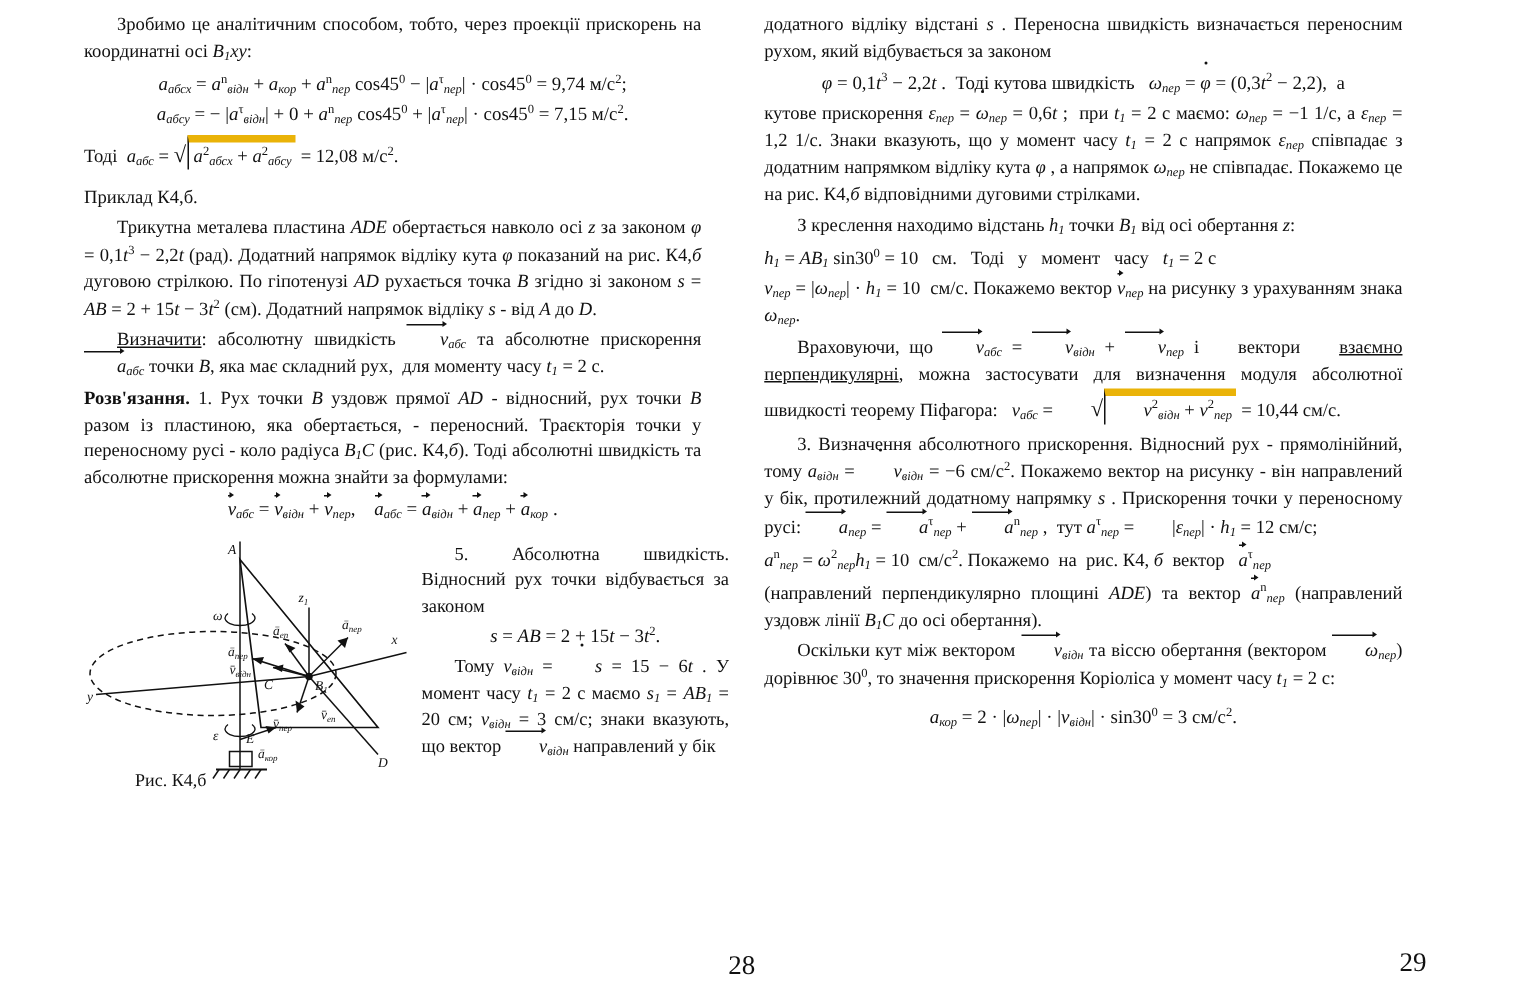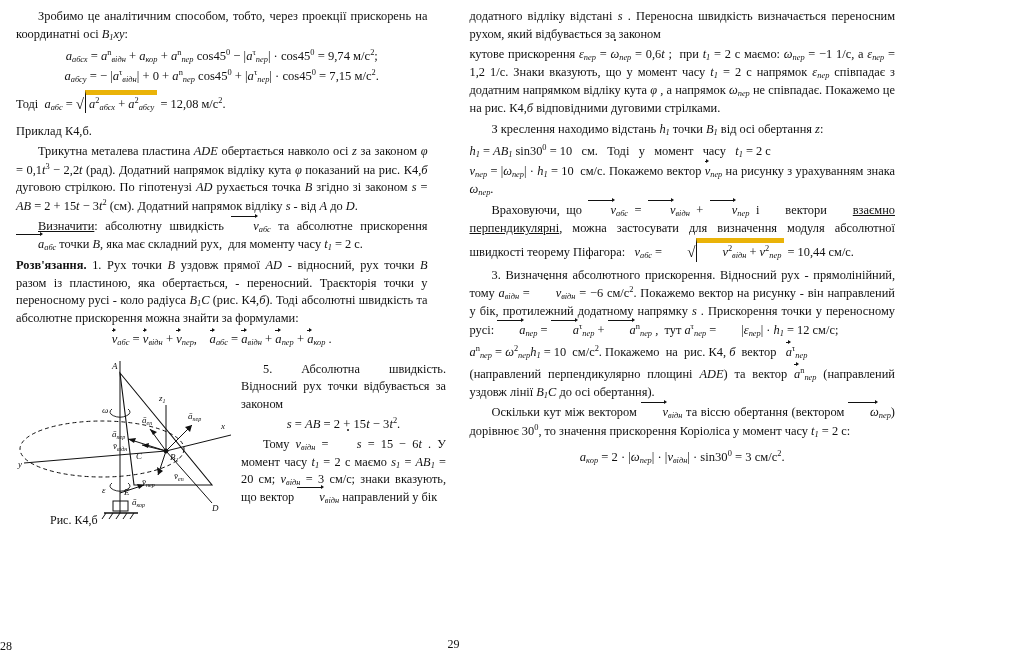--- a/index.html
+++ b/index.html
@@ -8,20 +8,21 @@
     background:#ffffff;
     font-family:"Liberation Serif", serif;
     color:#111;
     overflow:hidden;
   }
   .page{
     position:relative;
     width:895px;height:658px;
     box-sizing:border-box;
     display:flex;
+    margin-left:40px;
   }
   .col{
     box-sizing:border-box;
     width:50%;
     padding:8px 18px 0 18px;
     position:relative;
   }
   .col.left{padding-left:16px;padding-right:20px;}
   .col.right{padding-left:22px;padding-right:0;}
   p{
@@ -79,22 +80,22 @@
   .fig-svg{position:absolute;left:0;top:0;}
   .fig-caption{
     position:absolute;left:34px;top:160px;font-size:12px;font-style:normal;
   }
   .sidetext{
     position:absolute;left:225px;top:8px;width:205px;
     font-size:12.3px;line-height:1.45;text-align:justify;
   }
   .sidetext p{font-size:12.3px;margin:0 0 2px 0;}
   .folio{
-    position:absolute;bottom:6px;width:100%;text-align:left;
-    font-size:12px;left:0;
+    position:absolute;bottom:6px;width:100%;text-align:right;
+    font-size:18px;left:16px;
   }
   .folio-left{bottom:4px;}
   .abs{display:inline-block;}
   .abs:before{content:"|";}
   .abs:after{content:"|";}
 </style>
 </head>
 <body>
 
 <div class="page">
@@ -210,20 +211,23 @@
       </div>
     </div>
 
     <div class="folio folio-left">28</div>
   </div>
 
   <div class="col right">
 
     <p class="noind">додатного відліку відстані <i>s</i> . Переносна швидкість визначається переносним рухом, який відбувається за законом</p>
 
+    <div class="eq">
+      <i>φ</i> = 0,1<i>t</i><span class="sup">3</span> − 2,2<i>t</i> . &nbsp;Тоді кутова швидкість &nbsp; <i>ω</i><span class="sub">пер</span> = <span class="dotw"><span class="dot"></span><i>φ</i></span> = (0,3<i>t</i><span class="sup">2</span> − 2,2), &nbsp;а
+    </div>
 
     <p class="noind">кутове прискорення <i>ε</i><span class="sub">пер</span> = <span class="dotw"><span class="dot"></span><i>ω</i></span><span class="sub">пер</span> = 0,6<i>t</i> ; &nbsp;при <i>t</i><span class="sub">1</span> = 2 с маємо: <i>ω</i><span class="sub">пер</span> = −1 1/с, а <i>ε</i><span class="sub">пер</span> = 1,2 1/с. Знаки вказують, що у момент часу <i>t</i><span class="sub">1</span> = 2 с напрямок <i>ε</i><span class="sub">пер</span> співпадає з додатним напрямком відліку кута <i>φ</i> , а напрямок <i>ω</i><span class="sub">пер</span> не співпадає. Покажемо це на рис. К4,<i>б</i> відповідними дуговими стрілками.</p>
 
     <p>З креслення находимо відстань <i>h</i><span class="sub">1</span> точки <i>B</i><span class="sub">1</span> від осі обертання <i>z</i>:</p>
 
     <p class="noind"><i>h</i><span class="sub">1</span> = <i>AB</i><span class="sub">1</span> sin30<span class="sup">0</span> = 10 &nbsp; см. &nbsp; Тоді &nbsp; у &nbsp; момент &nbsp; часу &nbsp; <i>t</i><span class="sub">1</span> = 2 с</p>
 
     <p class="noind"><i>v</i><span class="sub">пер</span> = <span class="abs"><i>ω</i><span class="sub">пер</span></span> · <i>h</i><span class="sub">1</span> = 10 &nbsp;см/с. Покажемо вектор <span class="vecwrap"><span class="arrow"></span><i>v</i></span><span class="sub">пер</span> на рисунку з урахуванням знака <i>ω</i><span class="sub">пер</span>.</p>
 
     <p>Враховуючи, що <span class="vecwrap"><span class="arrow"></span><i>v</i></span><span class="sub">абс</span> = <span class="vecwrap"><span class="arrow"></span><i>v</i></span><span class="sub">відн</span> + <span class="vecwrap"><span class="arrow"></span><i>v</i></span><span class="sub">пер</span> і &nbsp;&nbsp; вектори &nbsp;&nbsp; <span class="u">взаємно перпендикулярні</span>, можна застосувати для визначення модуля абсолютної швидкості теорему Піфагора: &nbsp; <i>v</i><span class="sub">абс</span> = <span class="radsym">√</span><span class="sqrt"><i>v</i><span class="sup">2</span><span class="sub">відн</span> + <i>v</i><span class="sup">2</span><span class="sub">пер</span></span> = 10,44 см/с.</p>

